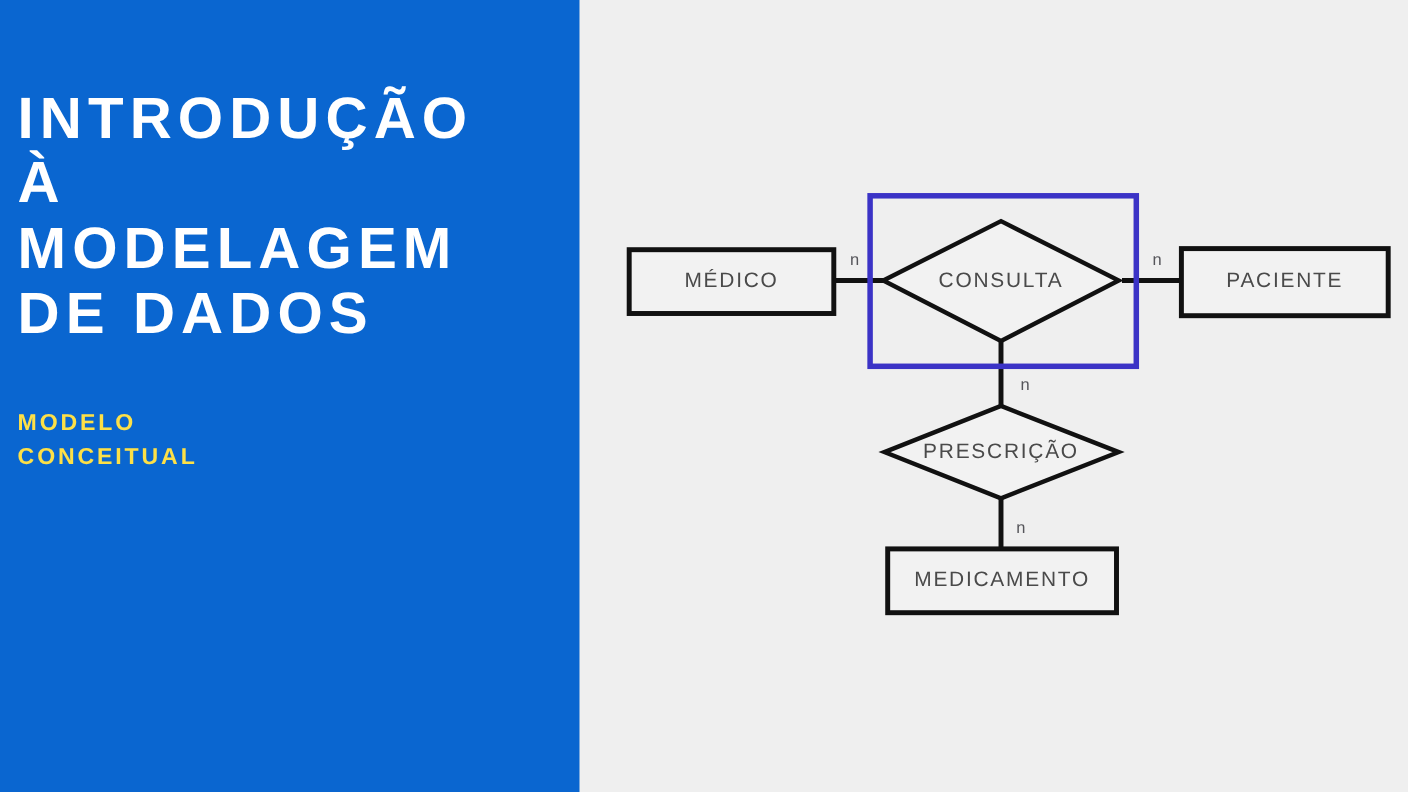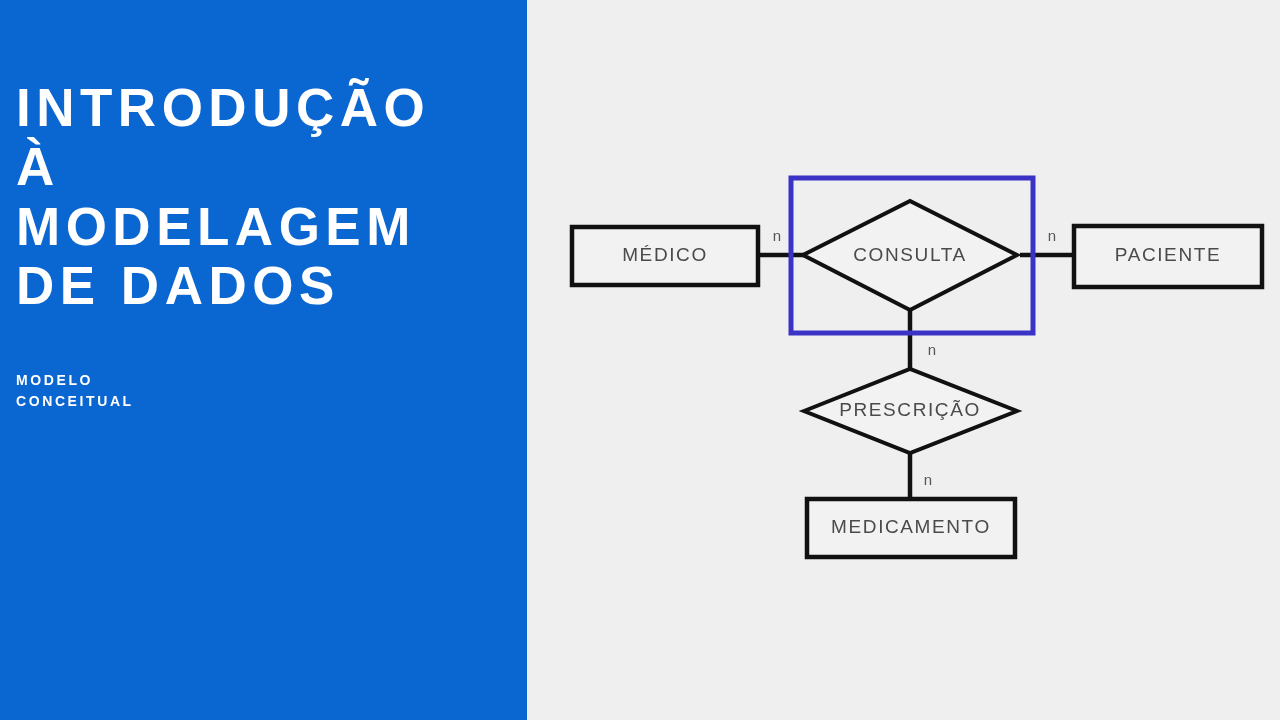--- a/index.html
+++ b/index.html
@@ -36,24 +36,24 @@
     font-family: "Liberation Sans", sans-serif;
     font-weight: bold;
     font-size: 53px;
     line-height: 1.12;
     letter-spacing: 5.5px;
     margin: 0;
     white-space: pre-line;
     text-transform: uppercase;
   }
   #subtitle {
-    color: #ffffff;
+    color: #fde047;
     font-family: "Liberation Sans", sans-serif;
     font-weight: bold;
-    font-size: 14px;
+    font-size: 21px;
     line-height: 1.45;
     letter-spacing: 2.6px;
     margin: 0;
     padding-top: 55px;
     white-space: pre-line;
     text-transform: uppercase;
   }
 
   
   #diagram-canvas {

